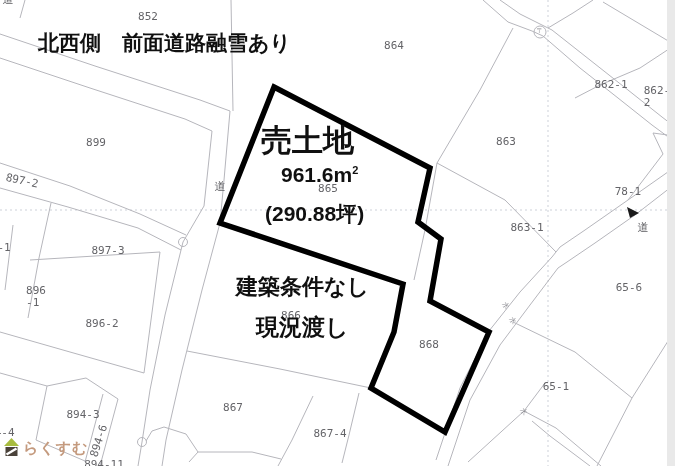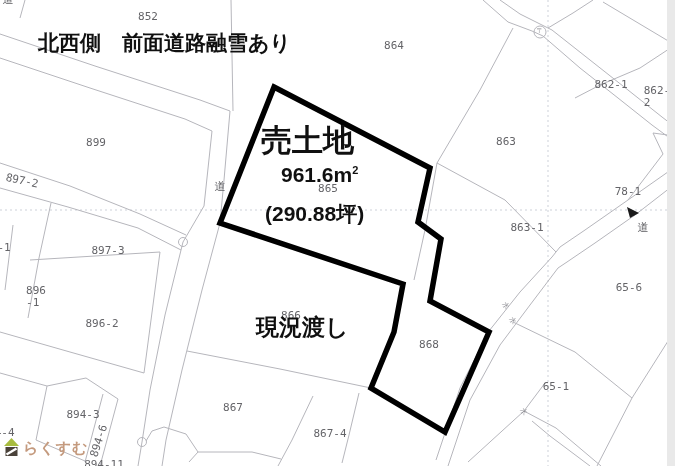--- a/index.html
+++ b/index.html
@@ -132,20 +132,21 @@
 
 
   <div class="ann" style="left:261px;top:125px;font-size:31px;">売土地</div>
 
   <div class="ann" style="left:281px;top:164px;font-size:21px;">
     <span>961.6</span><span>m</span><sup>2</sup>
   </div>
 
   <div class="ann" style="left:265px;top:203px;font-size:21px;text-align:center;">(290.88坪)</div>
 
+  <div class="ann" style="left:236px;top:276px;font-size:22px;">建築条件なし</div>
 
   <div class="ann" style="left:256px;top:316px;font-size:23px;">現況渡し</div>
 
   <div class="logo">
     <svg width="17" height="20" viewBox="0 0 17 20">
       <polygon points="1,9 8.5,1 16,9" fill="#a8bc3f"></polygon>
       <rect x="2.5" y="10" width="12" height="9" fill="#4a423a"></rect>
       <line x1="3.5" y1="17.5" x2="13.5" y2="11.5" stroke="#ffffff" stroke-width="2.4"></line>
     </svg>
     <span class="logo-text">らくすむ</span>

